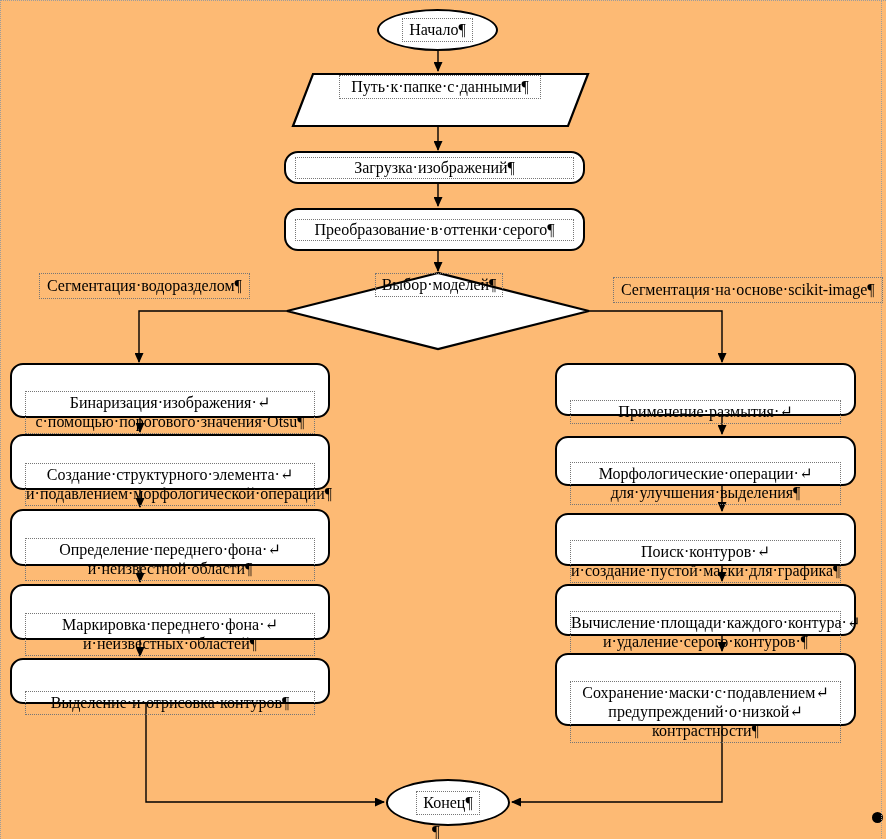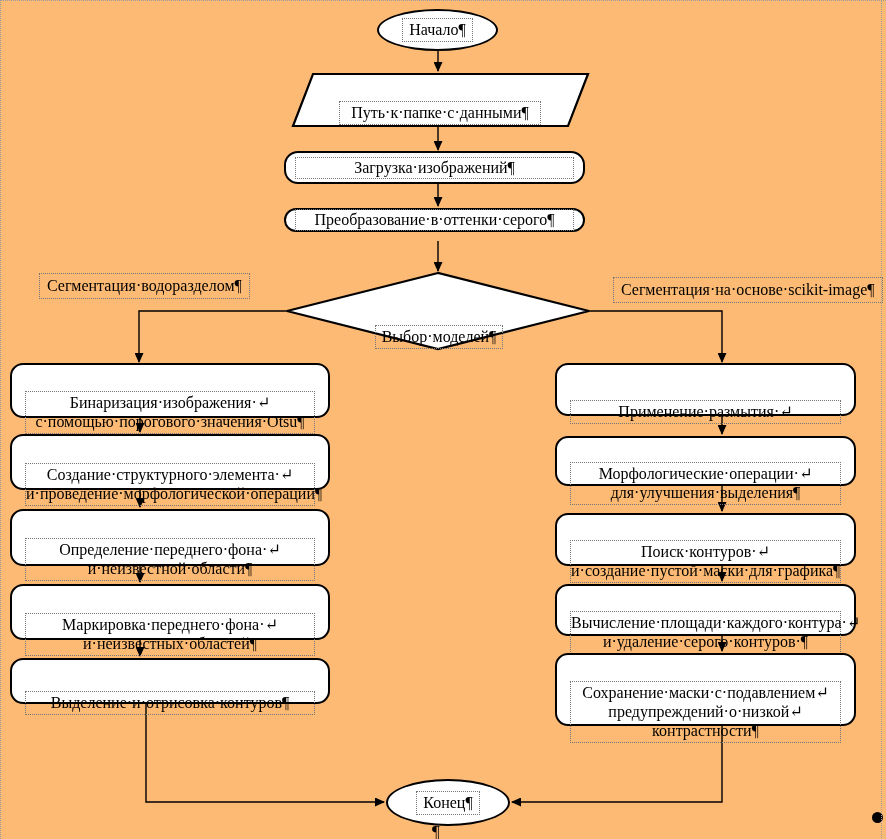--- a/index.html
+++ b/index.html
@@ -11,21 +11,21 @@
   }
   .boundary-right{position:absolute;top:0;right:4px;width:0;height:839px;border-left:1px dotted #9c9c9c;}
   .layer{position:absolute;left:0;top:0;}
   .shape{
     position:absolute;display:flex;align-items:center;justify-content:center;
     background:#fff;border:2px solid #000;box-sizing:border-box;
   }
   .ellipse{border-radius:50%;}
   .rrect{border-radius:14px;}
   .rrect.big{border-radius:13px;}
-  .ghost{position:absolute;display:flex;align-items:flex-end;justify-content:center;background:transparent;border:none;box-sizing:border-box;}
+  .ghost{position:absolute;display:flex;align-items:flex-start;justify-content:center;background:transparent;border:none;box-sizing:border-box;}
   .tf{
     border:1px dotted #767676;text-align:center;line-height:19px;
     padding:1px 6px 2px;background:transparent;box-sizing:border-box;
   }
   .tf.wide{width:calc(100% - 26px);padding:1px 0 2px;margin-top:44px;}
   .tf.bar{width:calc(100% - 18px);padding:0 0 1px;}
   .tf.io{min-width:202px;}
   .branch-label{
     position:absolute;border:1px dotted #767676;padding:2px 7px 3px;
     line-height:19px;white-space:nowrap;background:transparent;box-sizing:border-box;
@@ -80,21 +80,21 @@
       <span class="ln">Путь·к·папке·с·данными¶</span>
     </div>
   </div>
 
   <div class="shape rrect" style="left:283px;top:150px;width:301px;height:33px;">
     <div class="tf bar">
       <span class="ln">Загрузка·изображений¶</span>
     </div>
   </div>
 
-  <div class="shape rrect" style="left:283px;top:207px;width:301px;height:24px;">
+  <div class="shape rrect" style="left:283px;top:207px;width:301px;height:43px;">
     <div class="tf bar">
       <span class="ln">Преобразование·в·оттенки·серого¶</span>
     </div>
   </div>
 
   <div class="ghost" style="left:286px;top:272px;width:304px;height:76px;">
     <div class="tf">
       <span class="ln">Выбор·моделей¶</span>
     </div>
   </div>
@@ -108,21 +108,21 @@
 
   <div class="shape rrect big" style="left:9px;top:362px;width:320px;height:55px;">
     <div class="tf wide">
       <span class="ln">Бинаризация·изображения·↵</span>
       <span class="ln">с·помощью·порогового·значения·Otsu¶</span>
     </div>
   </div>
   <div class="shape rrect big" style="left:9px;top:433px;width:320px;height:56px;">
     <div class="tf wide">
       <span class="ln">Создание·структурного·элемента·↵</span>
-      <span class="ln">и·проведение·морфологической·операции¶</span>
+      <span class="ln">и·подавлением·морфологической·операции¶</span>
     </div>
   </div>
   <div class="shape rrect big" style="left:9px;top:508px;width:320px;height:57px;">
     <div class="tf wide">
       <span class="ln">Определение·переднего·фона·↵</span>
       <span class="ln">и·неизвестной·области¶</span>
     </div>
   </div>
   <div class="shape rrect big" style="left:9px;top:657px;width:320px;height:46px;">
     <div class="tf wide">

